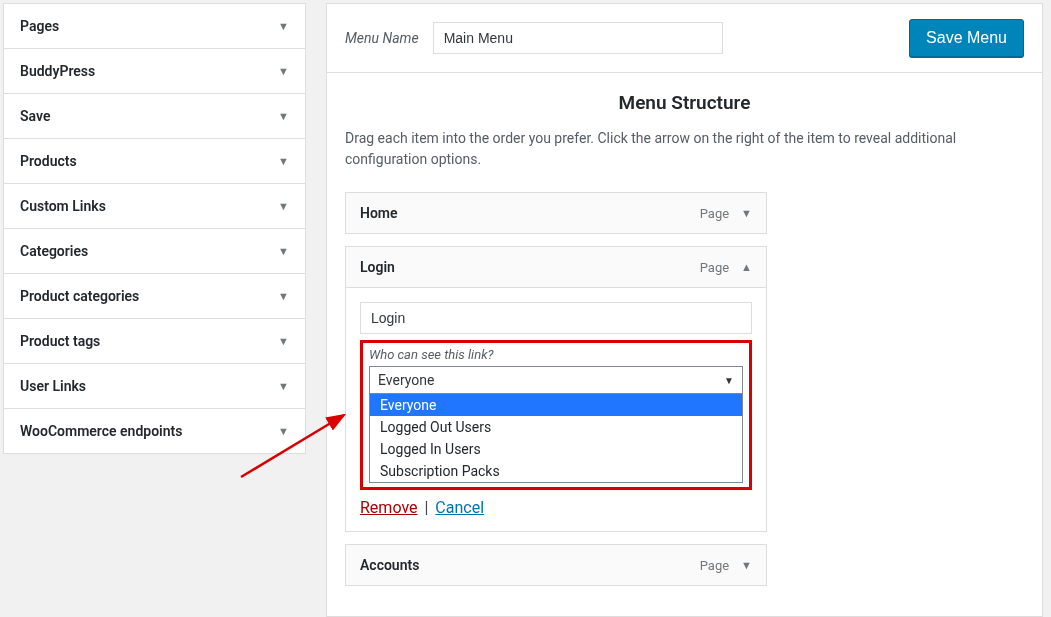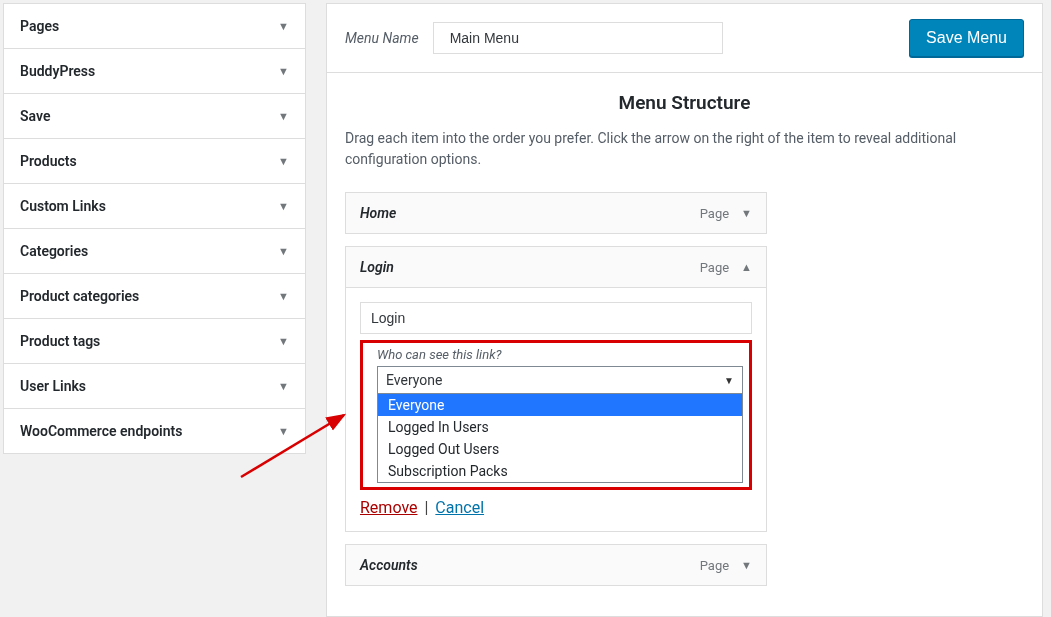--- a/index.html
+++ b/index.html
@@ -55,21 +55,21 @@
     align-items: center;
     gap: 14px;
   }
   .menu-name-label {
     font-style: italic;
     color: #555d66;
     font-size: 14px;
   }
   .menu-name-input {
     border: 1px solid #ddd;
-    padding: 6px 16px;
+    padding: 6px 10px;
     font-size: 14px;
     width: 290px;
     height: 32px;
     color: #32373c;
   }
   .save-btn {
     margin-left: auto;
     background: #0071a1;
     background: #0085ba;
     border: 1px solid #006799;
@@ -114,21 +114,20 @@
     padding: 12px 14px;
     cursor: move;
     background: #fafafa;
     border-bottom: none;
   }
   .menu-item-header.expanded { border-bottom: 1px solid #ddd; }
   .menu-item-title {
     font-weight: 600;
     font-size: 14px;
     color: #23282d;
-    font-style: italic;
   }
   .menu-item-type {
     margin-left: auto;
     color: #72777c;
     font-size: 13px;
     margin-right: 12px;
   }
   .menu-item-arrow {
     color: #72777c;
     font-size: 11px;
@@ -147,21 +146,21 @@
   .text-input {
     width: 100%;
     border: 1px solid #ddd;
     padding: 7px 10px;
     font-size: 14px;
     color: #32373c;
     margin-bottom: 6px;
   }
   .highlight-box {
     border: 3px solid #d80000;
-    padding: 4px 6px 4px 14px;
+    padding: 4px 6px 4px 6px;
     margin-bottom: 8px;
     position: relative;
   }
   .select-box {
     width: 100%;
     border: 1px solid #7e8993;
     padding: 5px 8px;
     font-size: 14px;
     color: #32373c;
     background: #fff;
@@ -295,22 +294,22 @@
             <input class="text-input" type="text" value="Login" style="">
 
             <div class="highlight-box">
               <label class="field-label">Who can see this link?</label>
               <div class="select-box">
                 <span>Everyone</span>
                 <span style="font-size:10px;color:#333;">▼</span>
               </div>
               <div class="dropdown">
                 <div class="dropdown-option selected">Everyone</div>
+                <div class="dropdown-option">Logged Out Users</div>
                 <div class="dropdown-option">Logged In Users</div>
-                <div class="dropdown-option">Logged Out Users</div>
                 <div class="dropdown-option">Subscription Packs</div>
               </div>
             </div>
 
             <div class="item-actions">
               <span class="remove-link">Remove</span>
               <span class="sep">|</span>
               <span class="cancel-link">Cancel</span>
             </div>
           </div>

